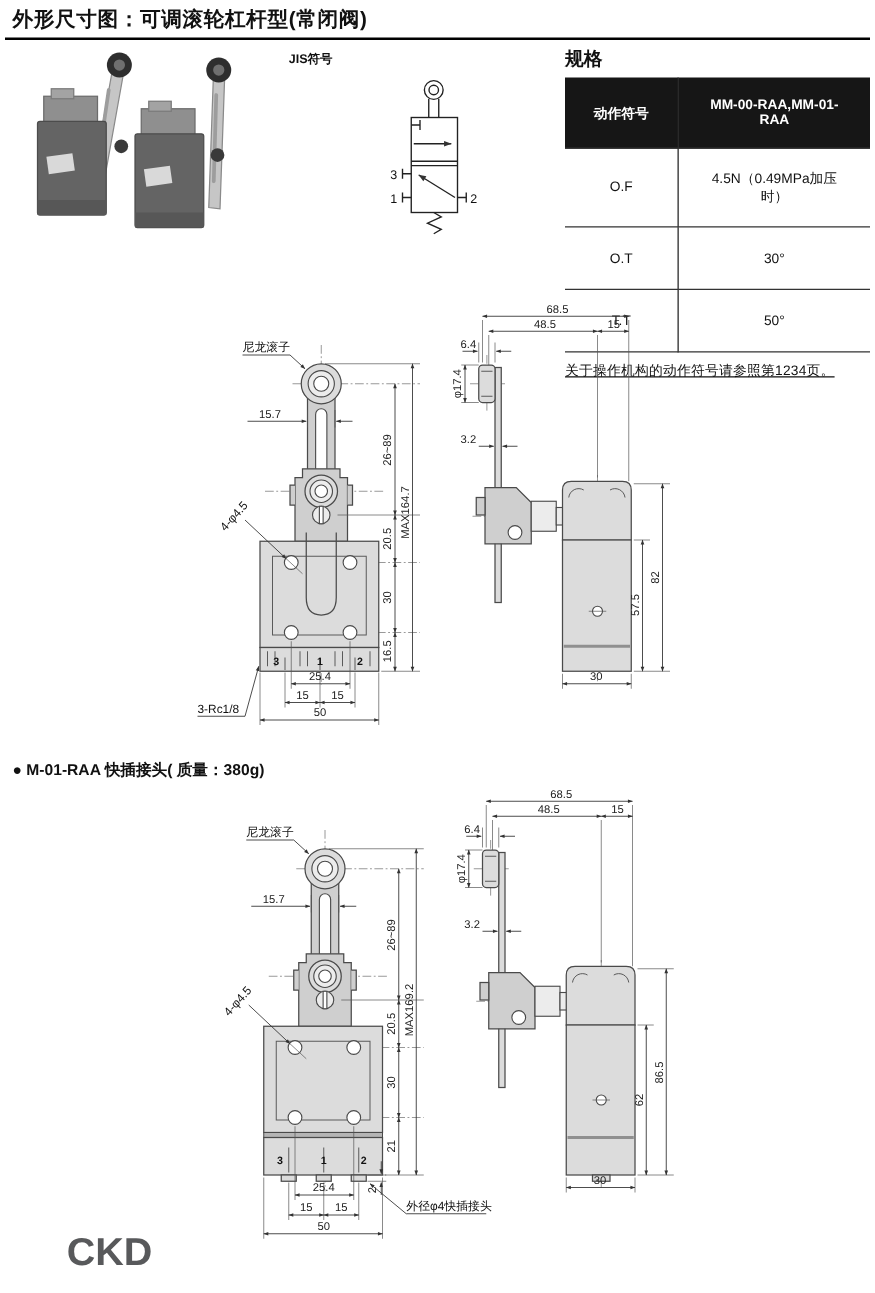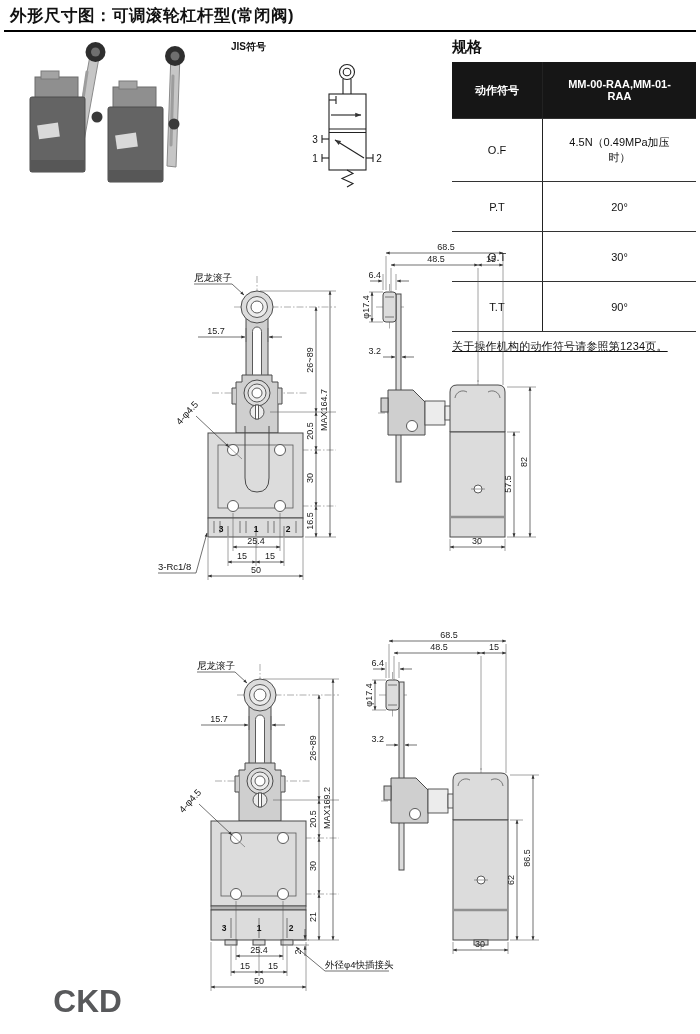--- a/index.html
+++ b/index.html
@@ -115,30 +115,26 @@
       <tbody>
           <tr class="hd">
         <td class="c1">动作符号</td>
         <td>MM-00-RAA,MM-01-RAA</td>
       </tr>
       <tr>
         <td class="c1">O.F</td>
         <td>4.5N（0.49MPa加压时）</td>
       </tr>
       <tr>
-        <td class="c1">P.T</td>
-        <td>20°</td>
-      </tr>
-      <tr>
         <td class="c1">O.T</td>
         <td>30°</td>
       </tr>
       <tr>
         <td class="c1">T.T</td>
-        <td>90°</td>
+        <td>50°</td>
       </tr>
     </tbody>
       </table>
     <div class="specs-note">关于操作机构的动作符号请参照第1234页。</div>
   </div>
 
 
   <svg class="abs" style="left:150px;top:230px" width="430" height="370" viewBox="0 0 430 370">
 
     <g>
@@ -294,20 +290,21 @@
       <line class="dim" x1="380" y1="157" x2="380" y2="307" marker-start="url(#arr)" marker-end="url(#arr)"></line>
       <text class="dt mid" transform="rotate(-90 377 232)" x="377" y="232">82</text>
 
       <line class="ext" x1="300" y1="309" x2="300" y2="321"></line>
       <line class="ext" x1="355" y1="309" x2="355" y2="321"></line>
       <line class="dim" x1="300" y1="317" x2="355" y2="317" marker-start="url(#arr)" marker-end="url(#arr)"></line>
       <text class="dt mid" x="327" y="314">30</text>
     </g>
   </svg>
 
+  <div class="abs sec-header" style="left:10px;top:608px">● M-01-RAA 快插接头( 质量：380g)</div>
 
   <svg class="abs" style="left:153px;top:618px" width="430" height="390" viewBox="0 0 430 390">
 
     <g>
       <path class="cl" d="M107,46 V335"></path>
       <path class="cl" d="M84,77 H186"></path>
       <path class="cl" d="M62,163 H158"></path>
       <path class="cl" d="M64,220 H186"></path>
       <path class="cl" d="M64,276 H186"></path>
       <path class="om" d="M96,85 V248 Q96,262 107,262 Q118,262 118,248 V85 Z"></path>

